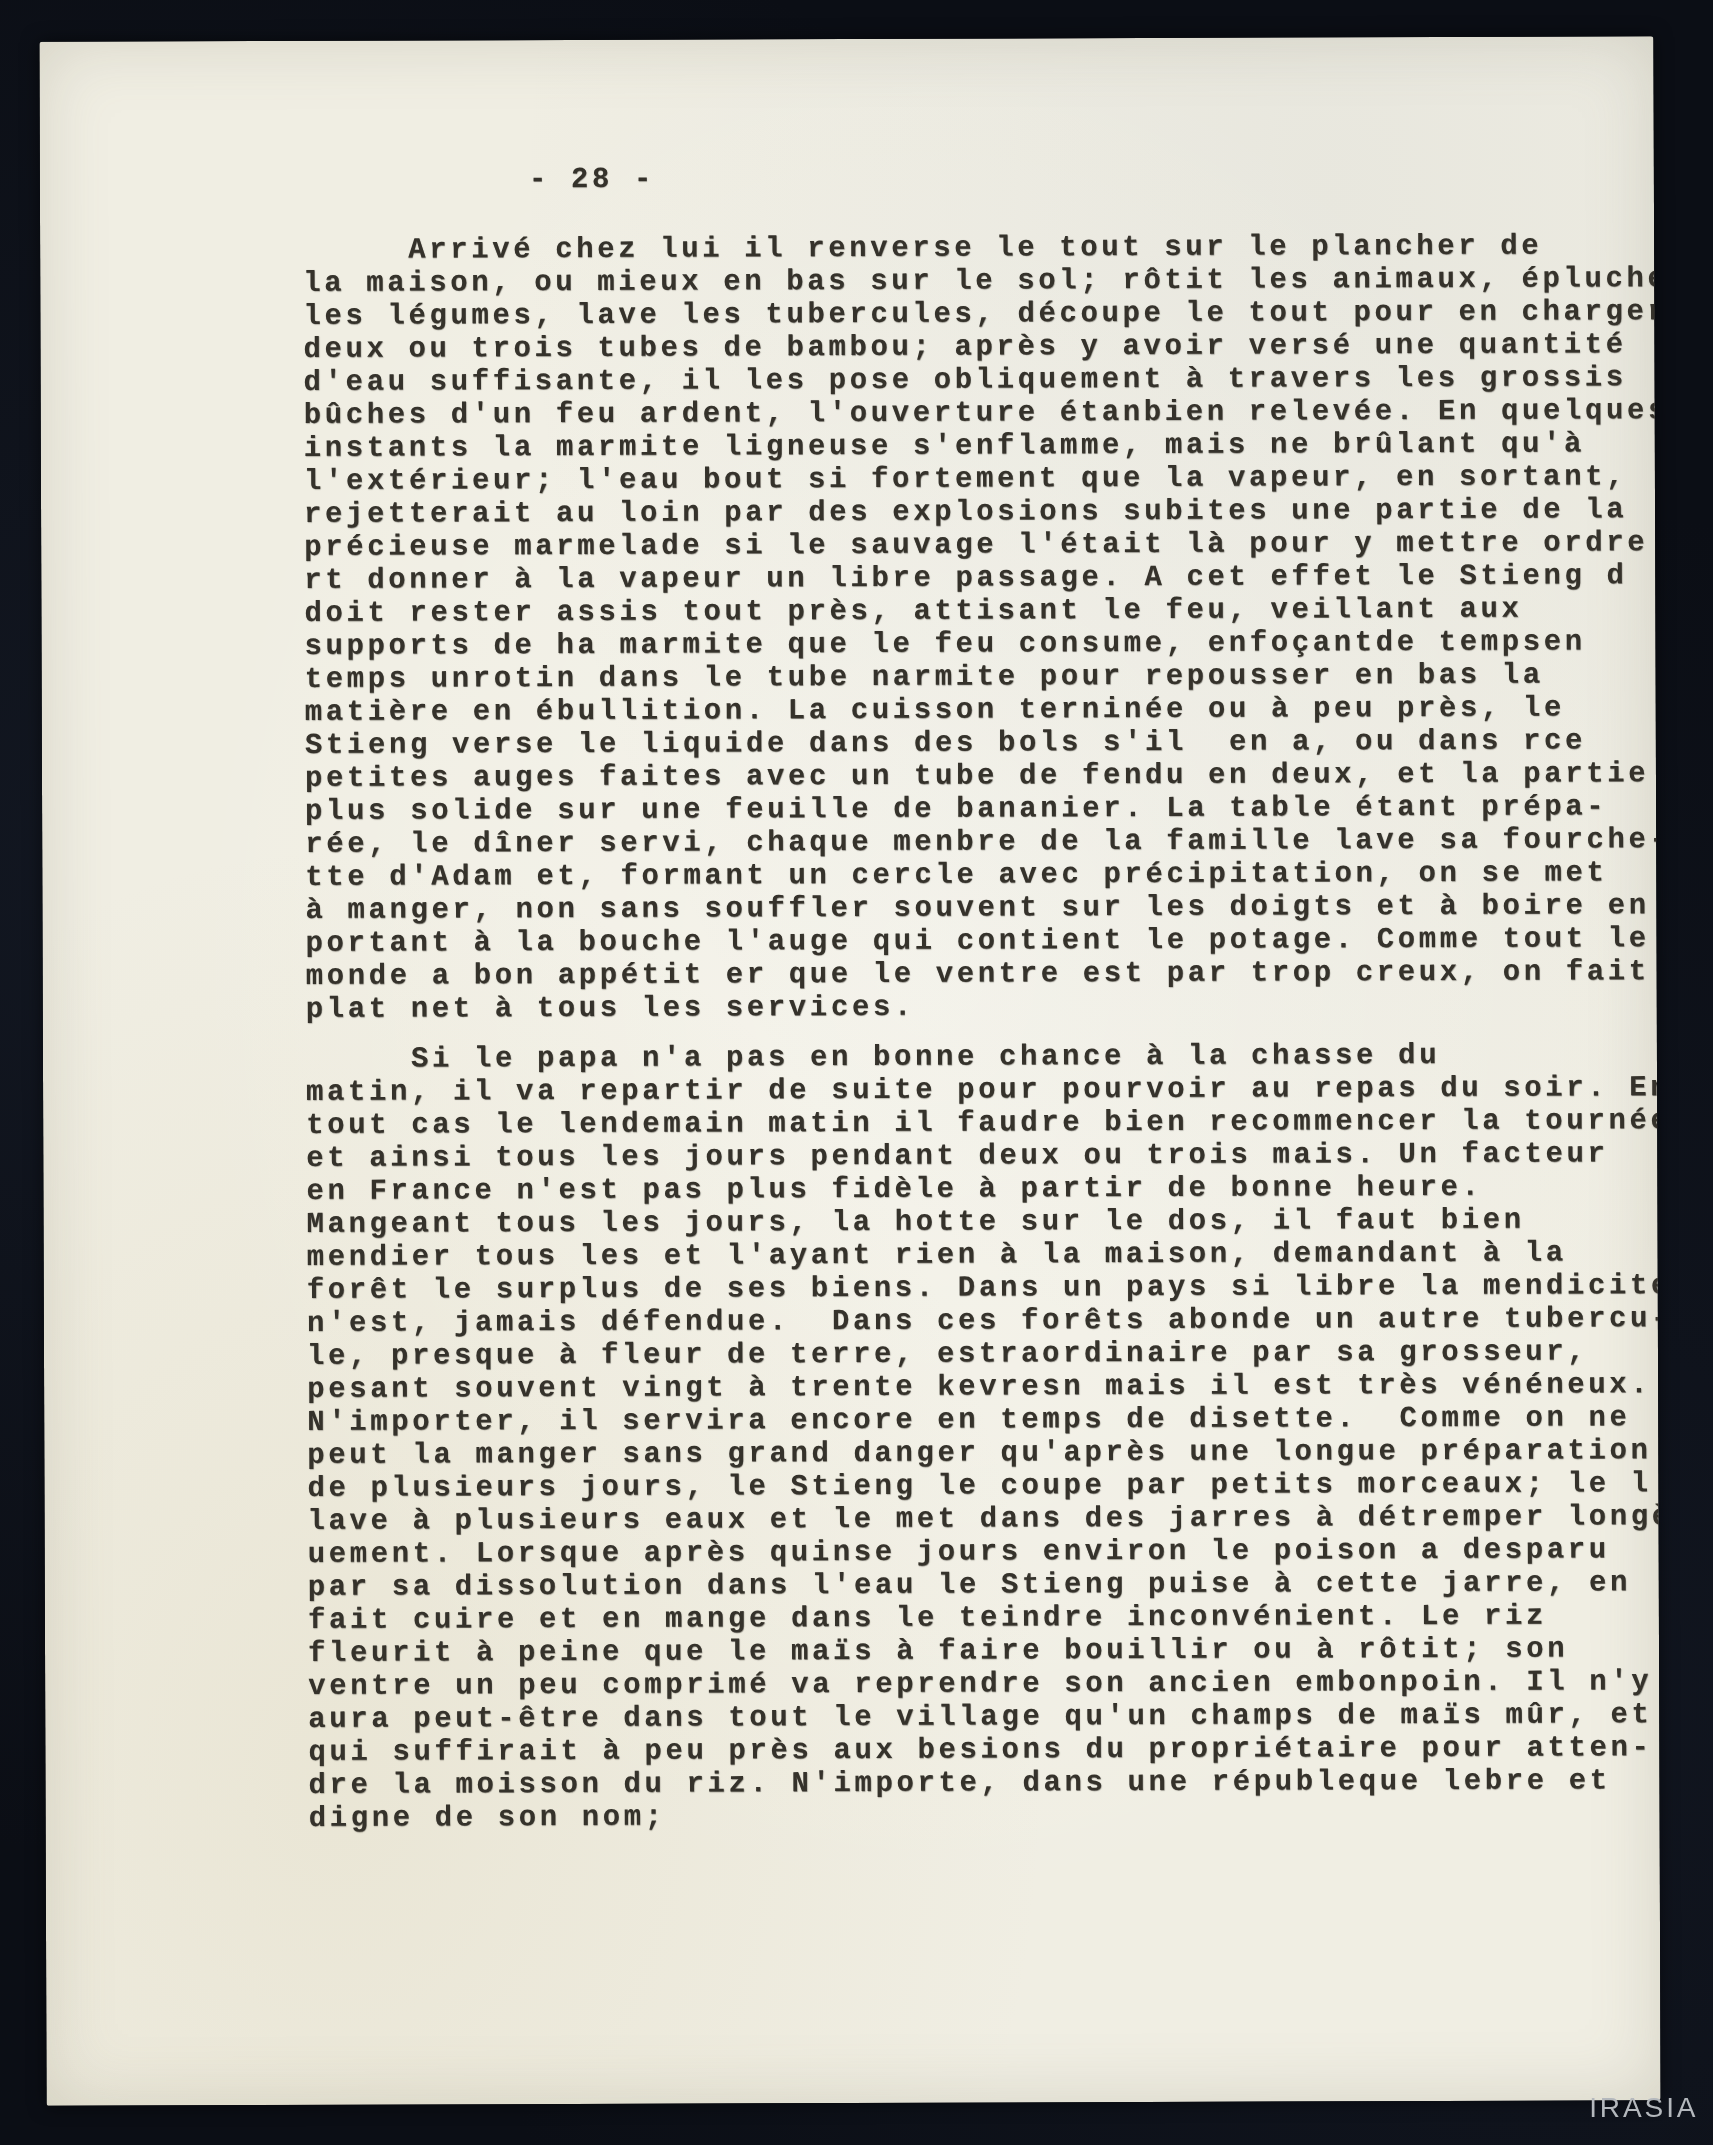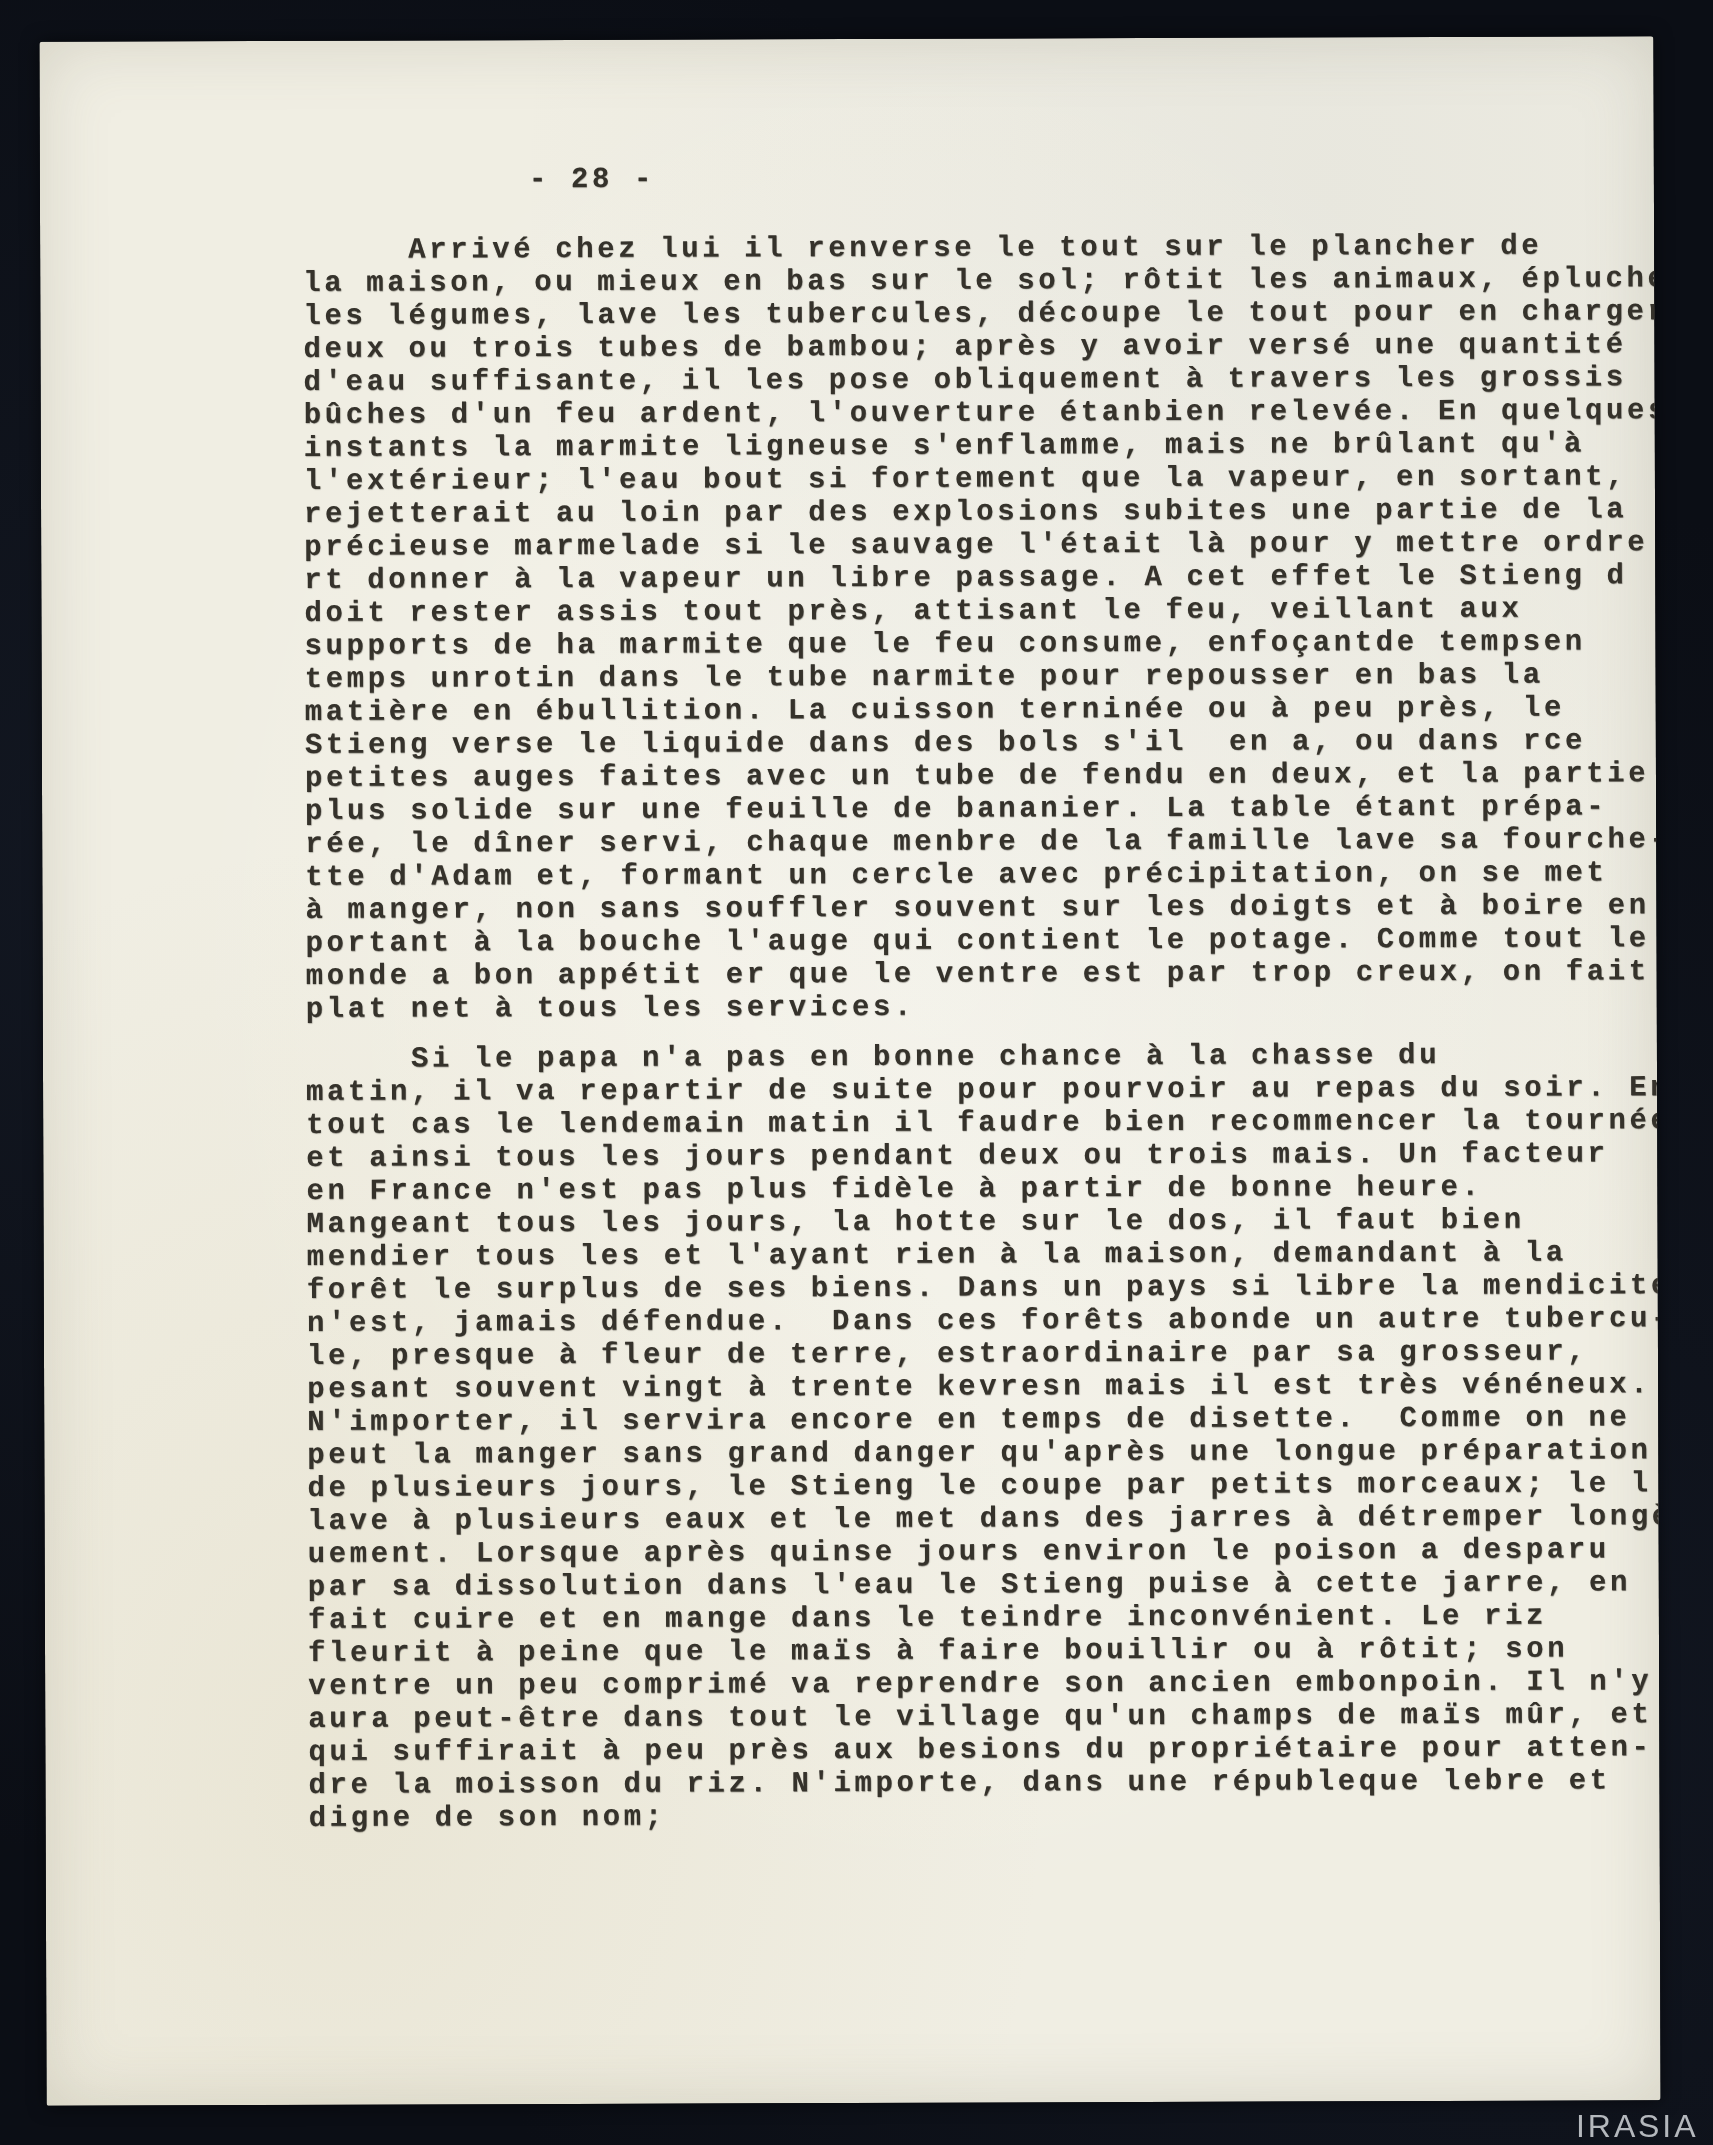--- a/index.html
+++ b/index.html
@@ -40,23 +40,23 @@
   }
   .page-number{
     margin-left:226px;
     margin-bottom:37px;
     white-space:pre;
   }
   .paragraph{margin:0;}
   .paragraph + .paragraph{margin-top:16.6px;}
   .line{white-space:pre;}
   .watermark{
-    position:absolute;right:15.6px;bottom:1px;
+    position:absolute;right:15.6px;bottom:22px;
     font-family:"Liberation Sans","DejaVu Sans",sans-serif;
-    font-size:32px;font-weight:400;letter-spacing:2.9px;
+    font-size:28px;font-weight:400;letter-spacing:2.9px;
     color:var(--watermark);
   }
 </style>
 </head>
 <body>
 
 <div class="bg-noise"></div>
 
 <div class="paper">
   <div class="content">

